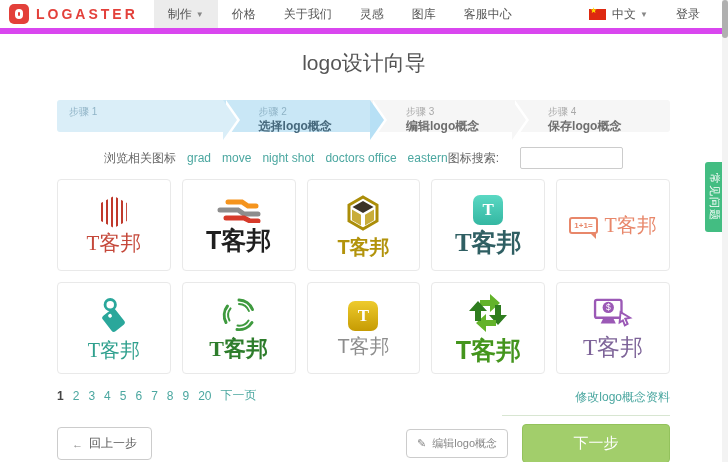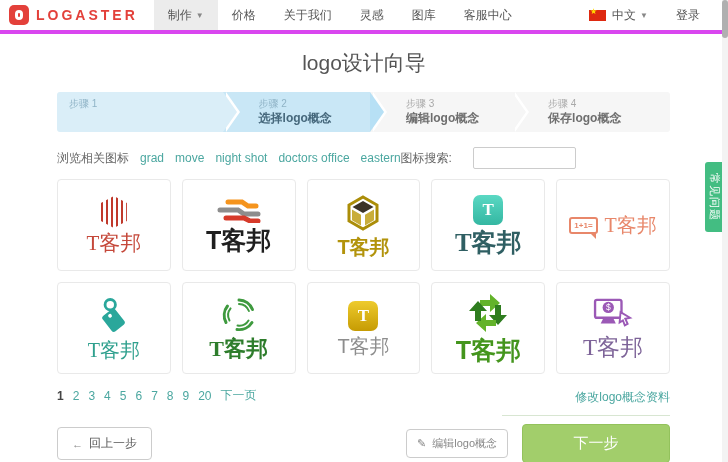--- a/index.html
+++ b/index.html
@@ -2,36 +2,36 @@
 <html style="--brand-red: #e3403a; --accent-green: #a2ce6b; --link-teal: #4ba7a0; --step-blue-1: #daeef8; --step-blue-2: #c9e7f6; --step-gray: #f6f6f6; --faq-green: #43bd82;"><head>
 <meta charset="utf-8">
 <style>
   * { margin:0; padding:0; box-sizing:border-box; }
   html,body { width:728px; height:462px; }
   body {
     font-family:"Liberation Sans","DejaVu Sans",sans-serif;
     background:#fff; color:#555; position:relative; overflow:hidden;
   }
   
-  .navbar { height:34px; border-bottom:4px solid #d946ef; display:flex; align-items:stretch; background:#fff; }
+  .navbar { height:34px; border-bottom:6px solid #d946ef; display:flex; align-items:stretch; background:#fff; }
   .brand { display:flex; align-items:center; gap:7px; padding:0 16px 0 9px; cursor:pointer; }
   .brand-icon { width:20px; height:20px; border-radius:5px; background:var(--brand-red); display:flex; align-items:center; justify-content:center; }
   .brand-icon i { display:block; width:8px; height:10px; border:3px solid #fff; border-radius:4px; }
   .brand-name { color:var(--brand-red); font-weight:bold; font-size:14px; letter-spacing:3px; }
   .nav-item { display:flex; align-items:center; padding:0 14px; font-size:12px; color:#555; cursor:pointer; white-space:nowrap; }
   .nav-item.active { background:#ececec; }
   .caret { font-size:8px; color:#888; margin-left:4px; }
   .nav-right { margin-left:auto; display:flex; align-items:stretch; padding-right:14px; }
   .flag { width:17px; height:11px; background:#de2910; position:relative; margin-right:6px; align-self:center; }
   .flag span { position:absolute; left:1px; top:-3px; color:#ffde00; font-size:8px; }
   
   .page-title { text-align:center; font-size:21px; color:#555; margin-top:15px; font-weight:400; }
   
   .steps { display:flex; height:40px; margin:15px 58px 0 57px; }
-  .step { position:relative; padding:5px 6px 0 36px; }
+  .step { position:relative; padding:5px 6px 0 36px;margin-top:8px; }
   .step:first-child { padding-left:12px; border-radius:3px 0 0 3px; }
   .step:last-child  { border-radius:0 3px 3px 0; }
   .s1 { flex:1.4;  background:var(--step-blue-1); }
   .s2 { flex:1;    background:var(--step-blue-2); }
   .s3 { flex:0.95; background:var(--step-gray); }
   .s4 { flex:1.1;  background:var(--step-gray); }
   .step::before, .step::after { content:""; position:absolute; top:0; width:0; height:0;
     border-top:20px solid transparent; border-bottom:20px solid transparent; }
   .step::before { right:-17px; border-left:14px solid #fff; z-index:1; }
   .step::after  { right:-14px; border-left:14px solid transparent; z-index:2; }
@@ -39,21 +39,21 @@
   .s2::after { border-left-color:#b7e0f5; }
   .s3::after { border-left-color:var(--step-gray); }
   .s4::before, .s4::after { display:none; }
   .step-num { font-size:10px; line-height:14px; }
   .step-label { font-size:12px; font-weight:bold; line-height:14px; }
   .s1 .step-num,.s2 .step-num { color:#8fb3c6; }
   .s1 .step-label,.s2 .step-label { color:#46687c; }
   .s3 .step-num,.s4 .step-num { color:#a9a9a9; }
   .s3 .step-label,.s4 .step-label { color:#6e6e6e; }
   
-  .browse-row { margin:15px 58px 0 57px; display:flex; justify-content:flex-start; align-items:center; }
+  .browse-row { margin:15px 58px 0 57px; display:flex; justify-content:center; align-items:center; }
   .browse-left { display:flex; align-items:center; gap:11px; font-size:12px; }
   .browse-label { color:#666; }
   .tag-link { color:var(--link-teal); text-decoration:none; cursor:pointer; white-space:nowrap; }
   .search-box { display:flex; align-items:center; gap:21px; font-size:12px; color:#666; }
   .search-box input { width:103px; height:22px; border:1px solid #ccc; border-radius:2px; font-size:12px; padding:2px 5px; outline:none; }
   
   .grid { margin:10px 58px 0 57px; display:grid; grid-template-columns:repeat(5,1fr); gap:11px; }
   .tile { height:92px; background:#fff; border:1px solid #e9e9e9; border-radius:4px; display:flex;
           flex-direction:column; align-items:center; justify-content:center; gap:5px; cursor:pointer; overflow:hidden; }
   .tile.row-tile { flex-direction:row; gap:3px; }

